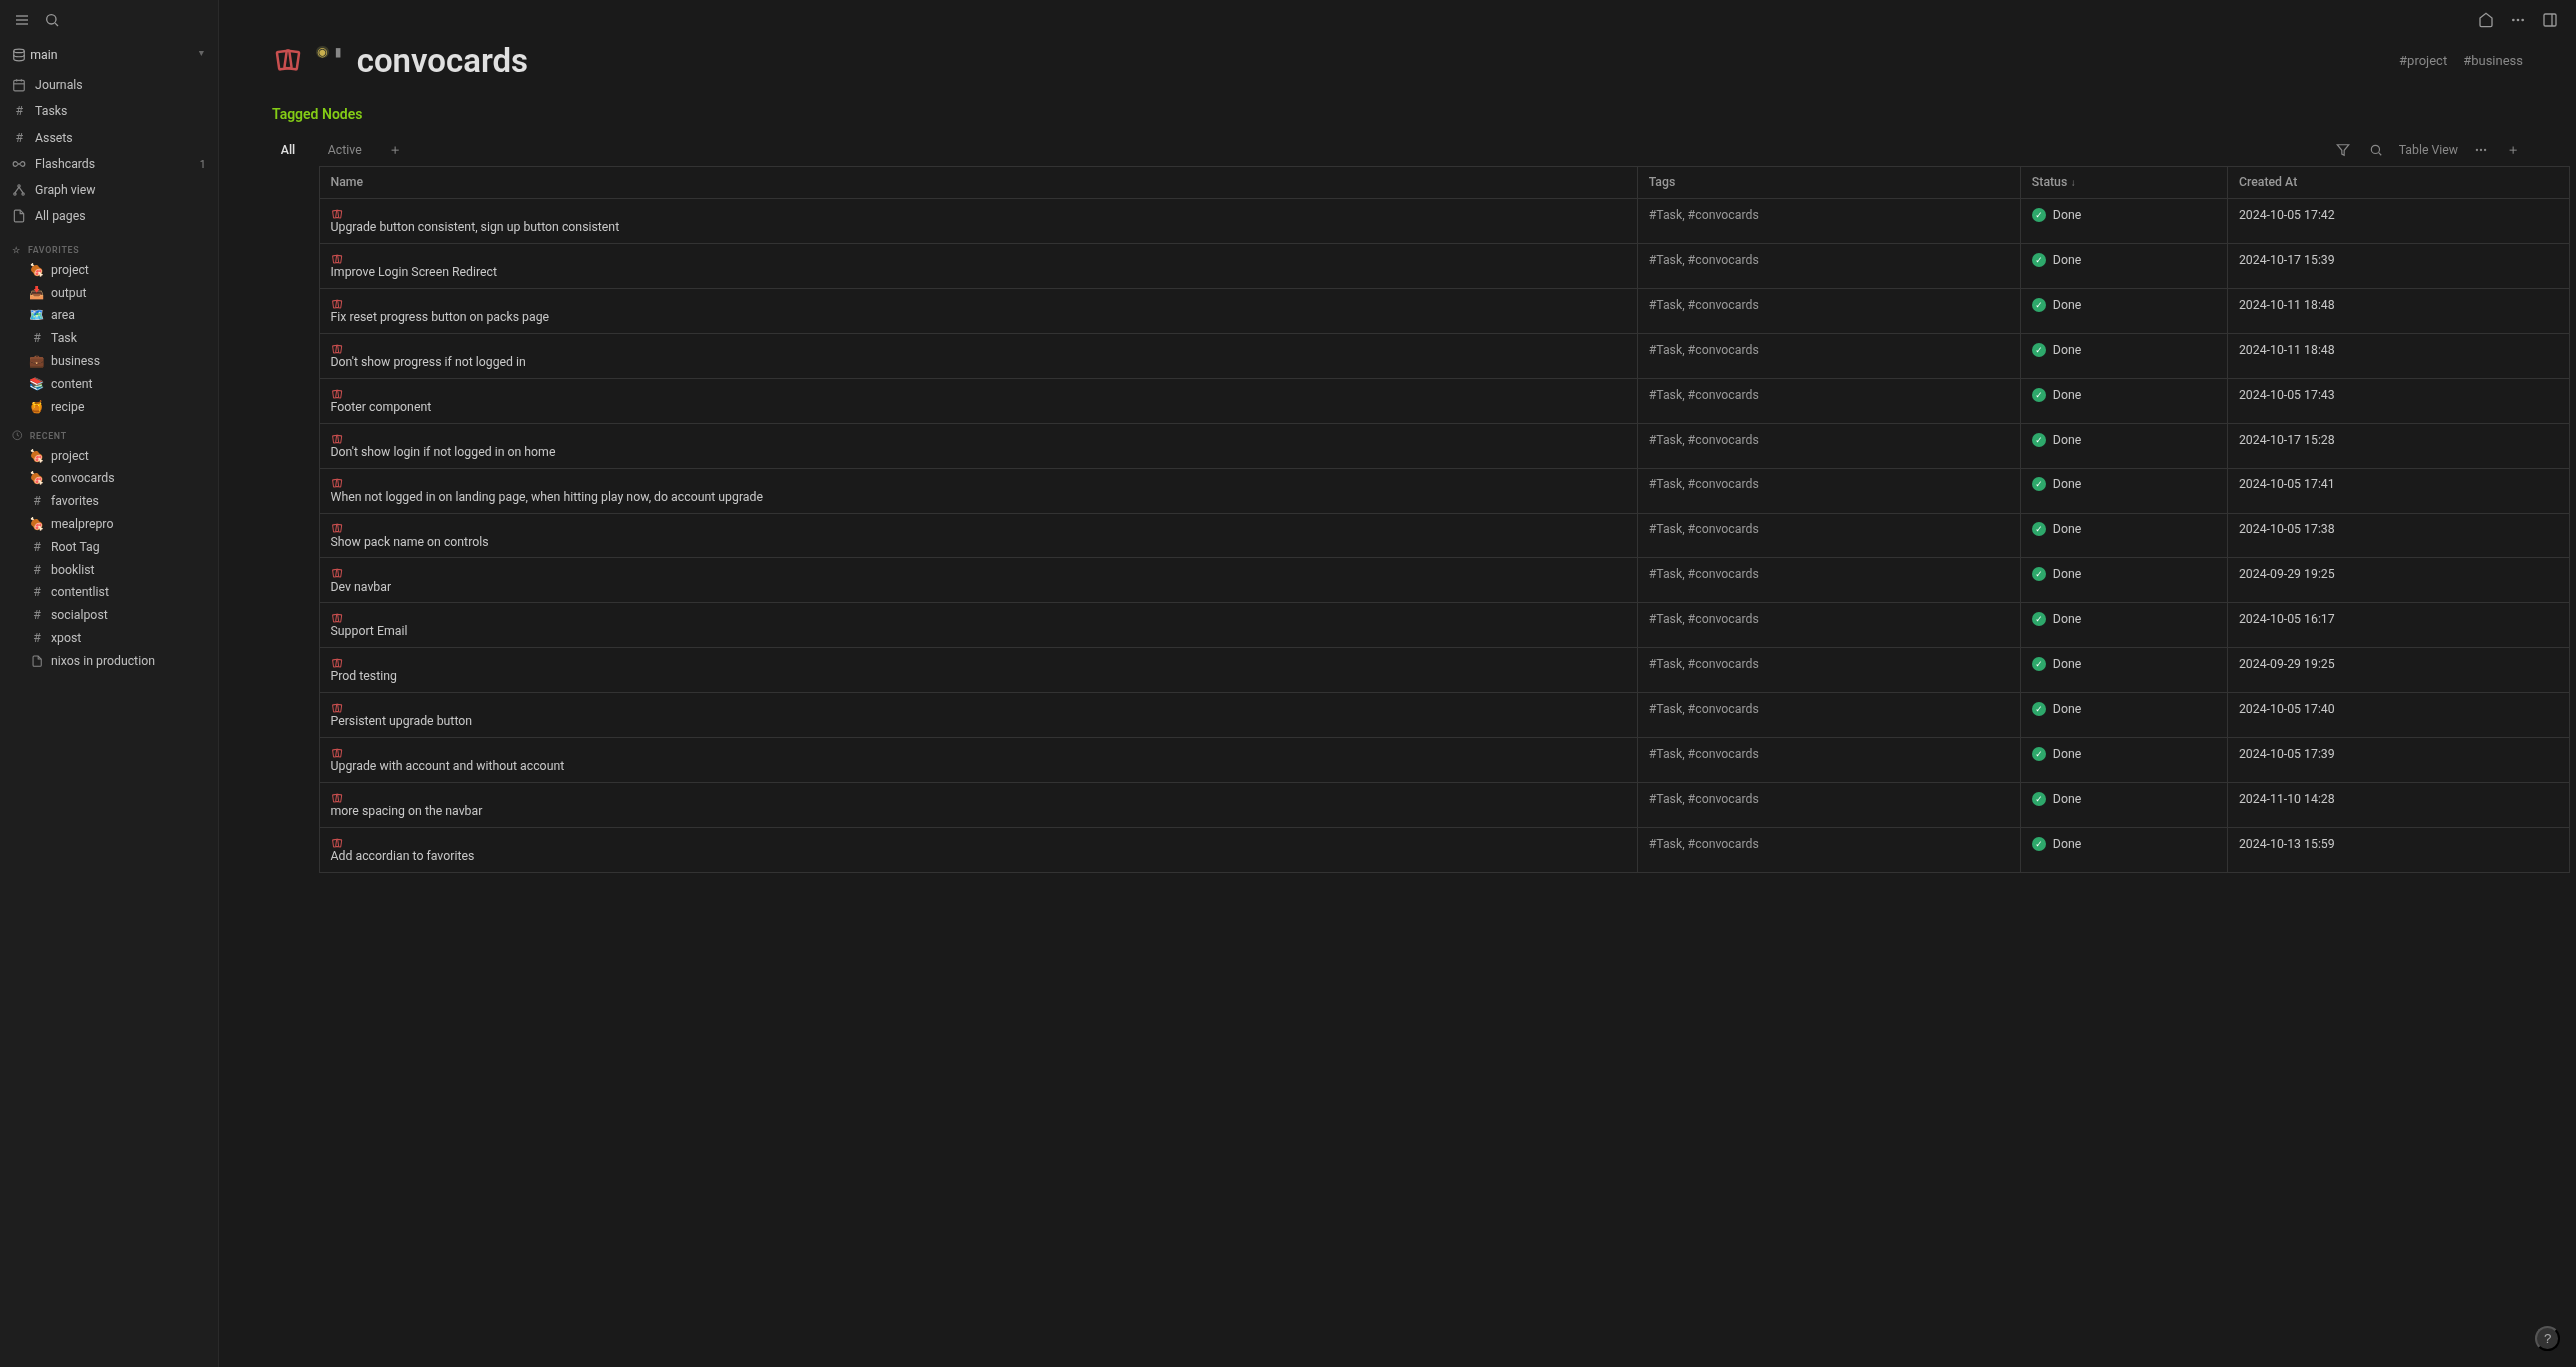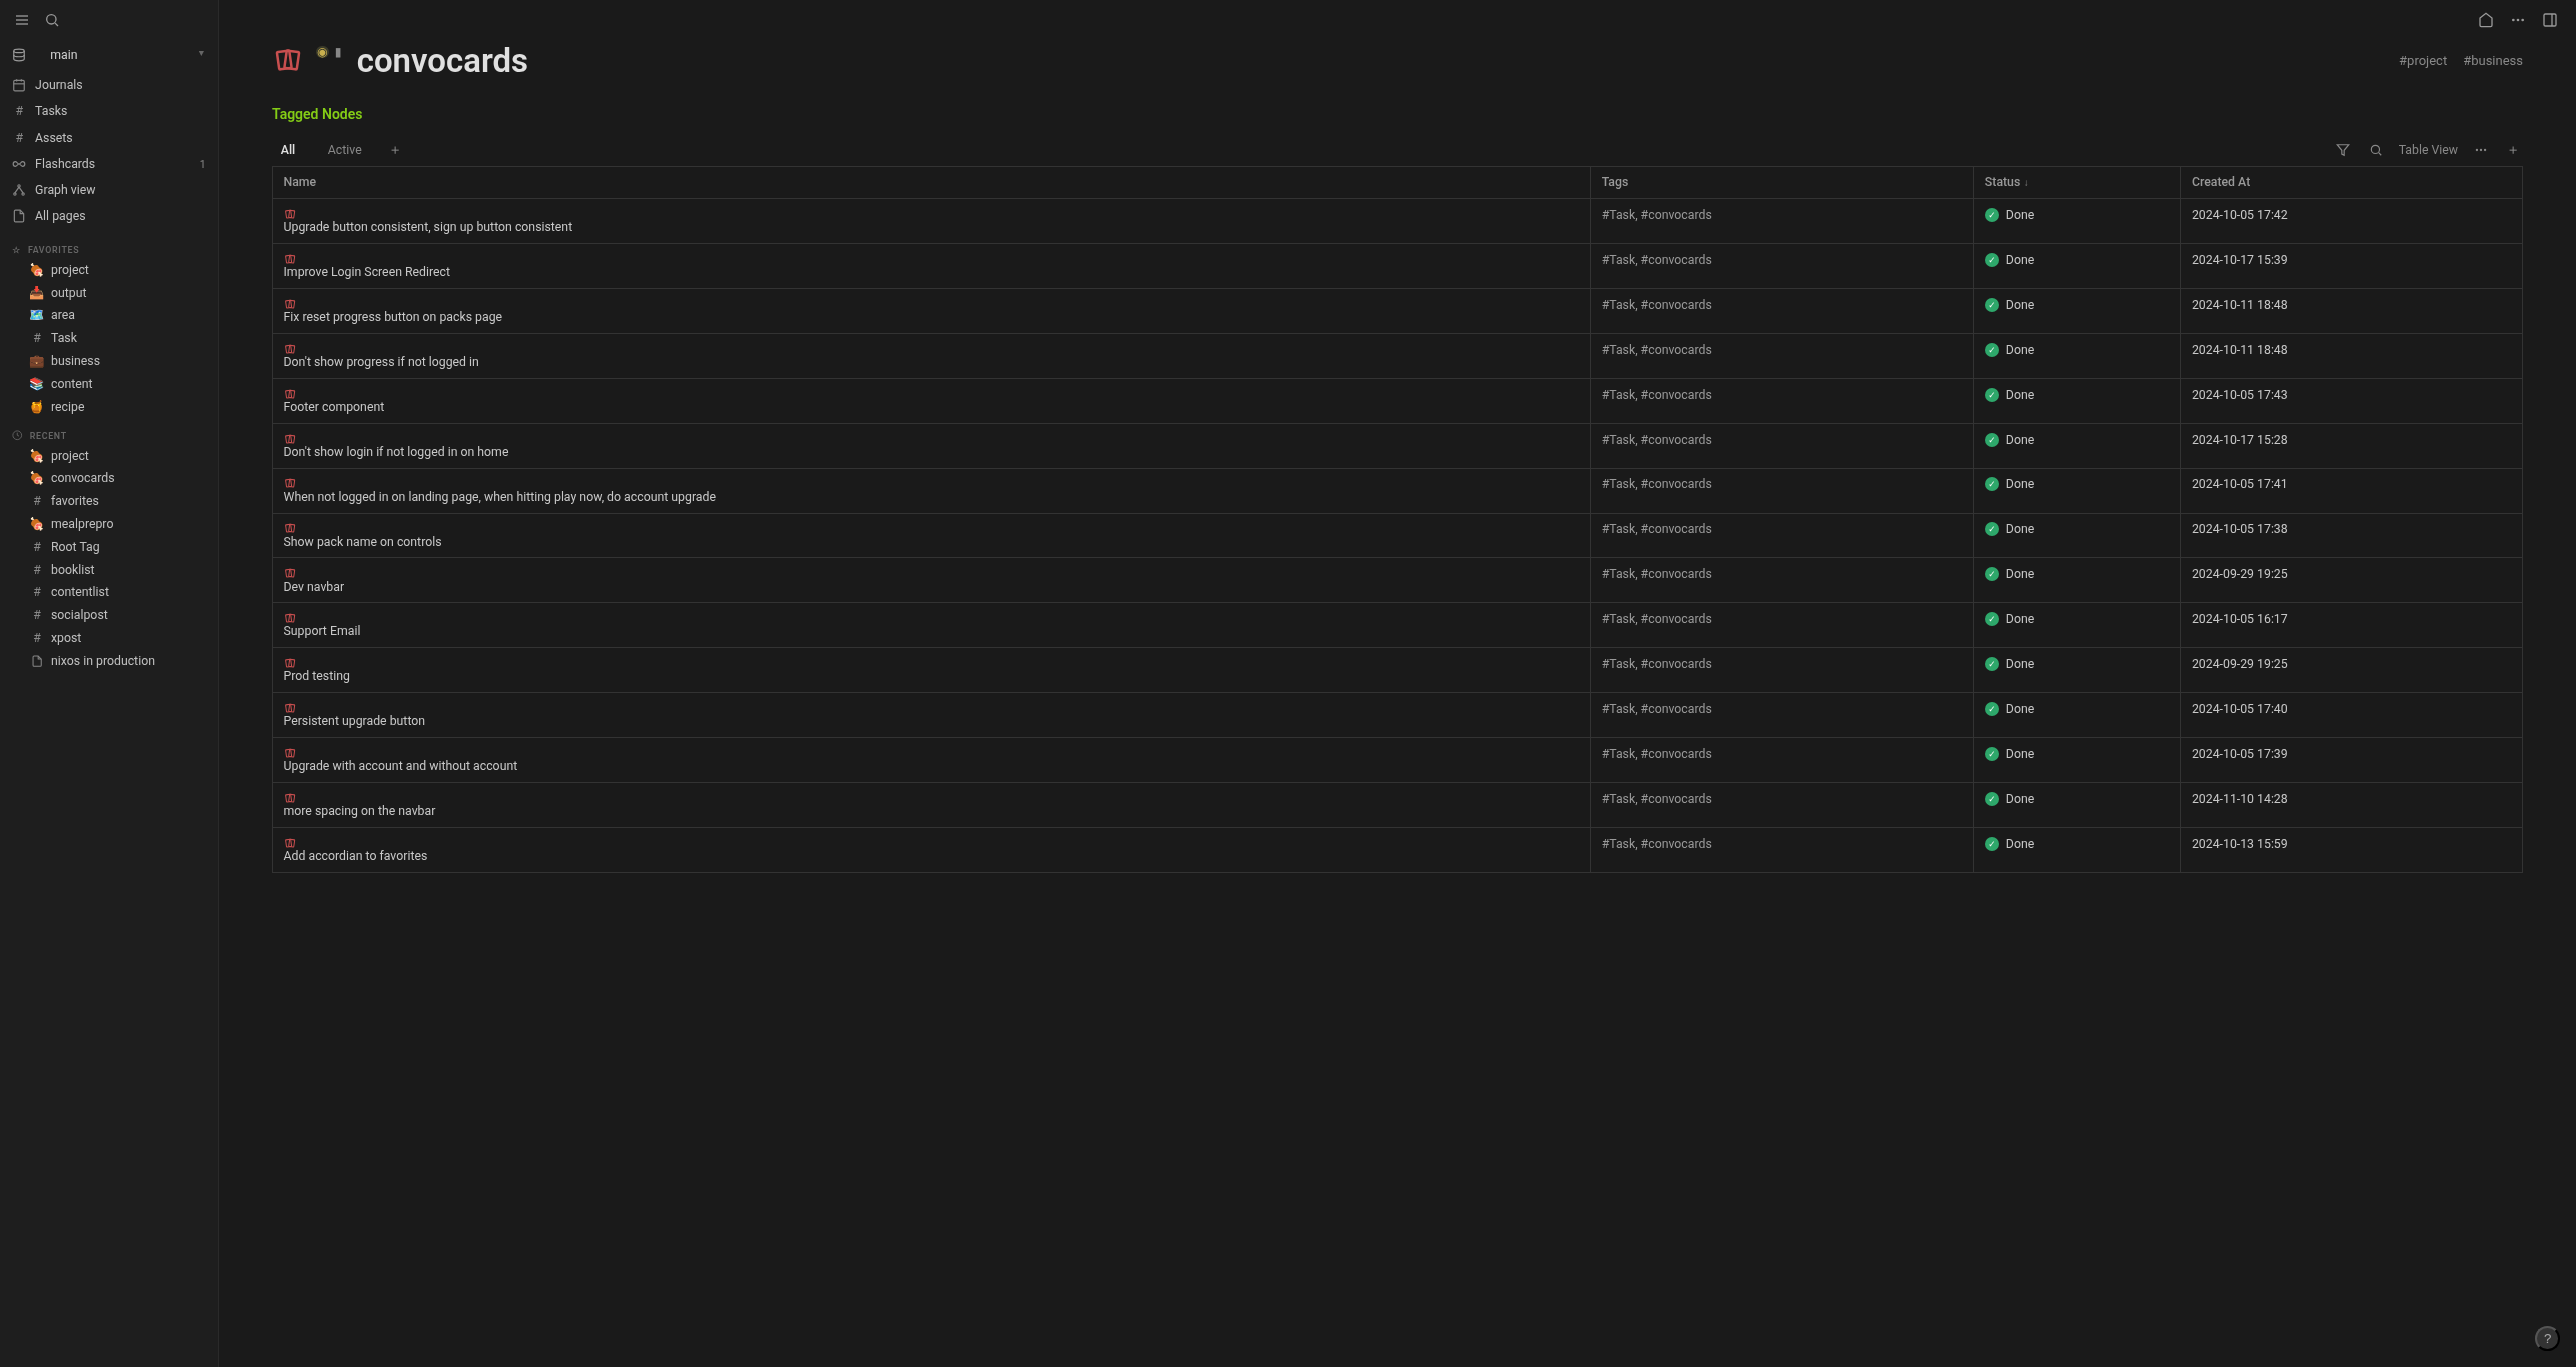--- a/index.html
+++ b/index.html
@@ -32,21 +32,21 @@
   border: none;
   color: #999;
   cursor: pointer;
   display: flex;
   align-items: center;
 }
 .workspace-header {
   display: flex;
   align-items: flex-start;
   padding: 7px 12.3px;
-  gap: 24px;
+  gap: 4px;
   cursor: pointer;
 }
 .workspace-header .chev { margin-left: auto; color: #666; font-size: 8.8px; }
 .nav-section { padding: 3.5px 0; }
 .nav-item {
   display: flex;
   align-items: flex-end;
   gap: 8.8px;
   padding: 6.1px 12.3px;
   cursor: pointer;
@@ -153,20 +153,21 @@
   margin-left: auto;
   display: flex;
   align-items: center;
   gap: 12.3px;
   color: #888;
 }
 .toolbar-iconbtn { background:none;border:none;color:#888;cursor:pointer;padding:3.5px; }
 table {
   width: 100%;
   border-collapse: collapse;
+  margin-left: 47px;
 }
 th {
   text-align: left;
   padding: 8.8px 10.5px;
   font-weight: 500;
   color: #999;
   border: 0.9px solid #333;
   font-size: 12.3px;
 }
 th .sort-arrow { font-size: 9.7px; margin-left: 3.5px; color: #888; }

